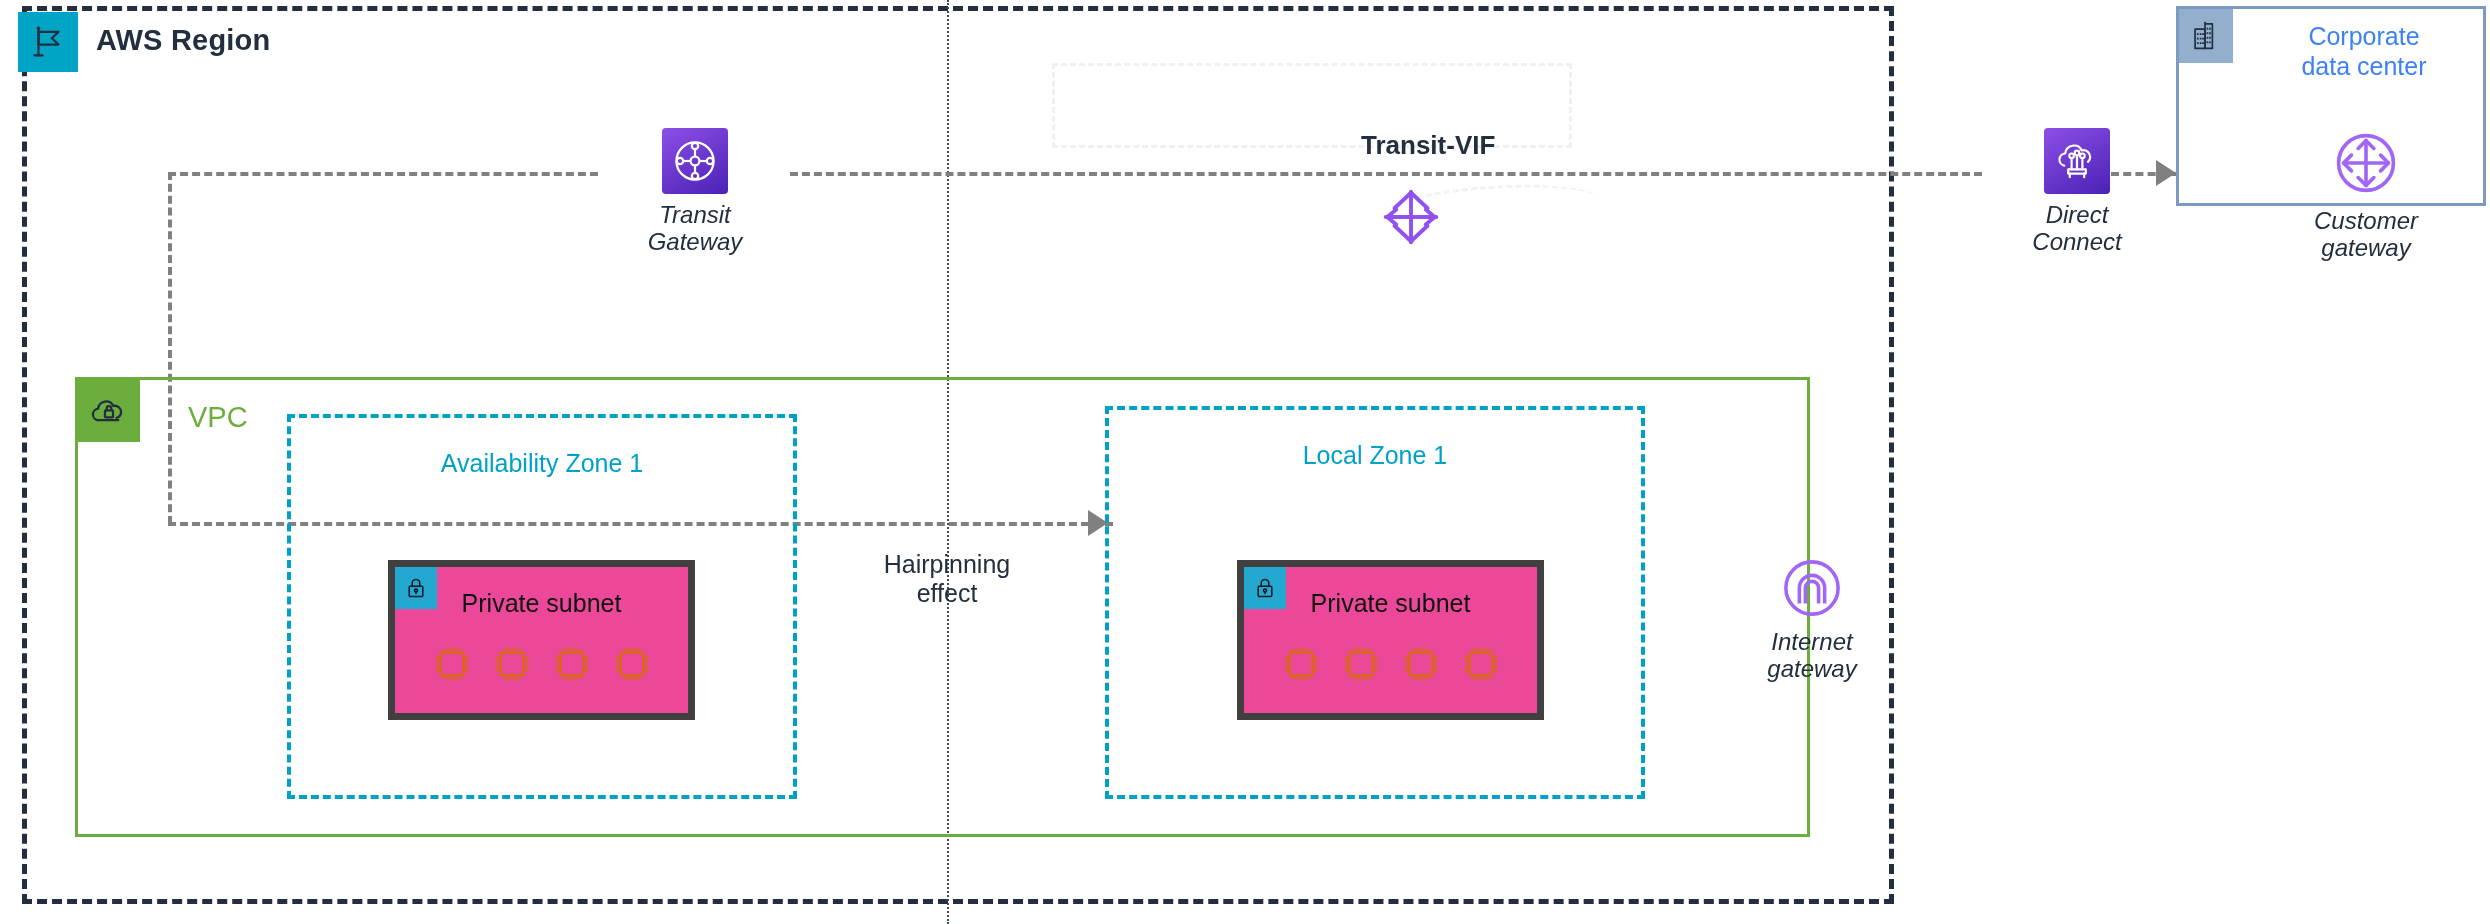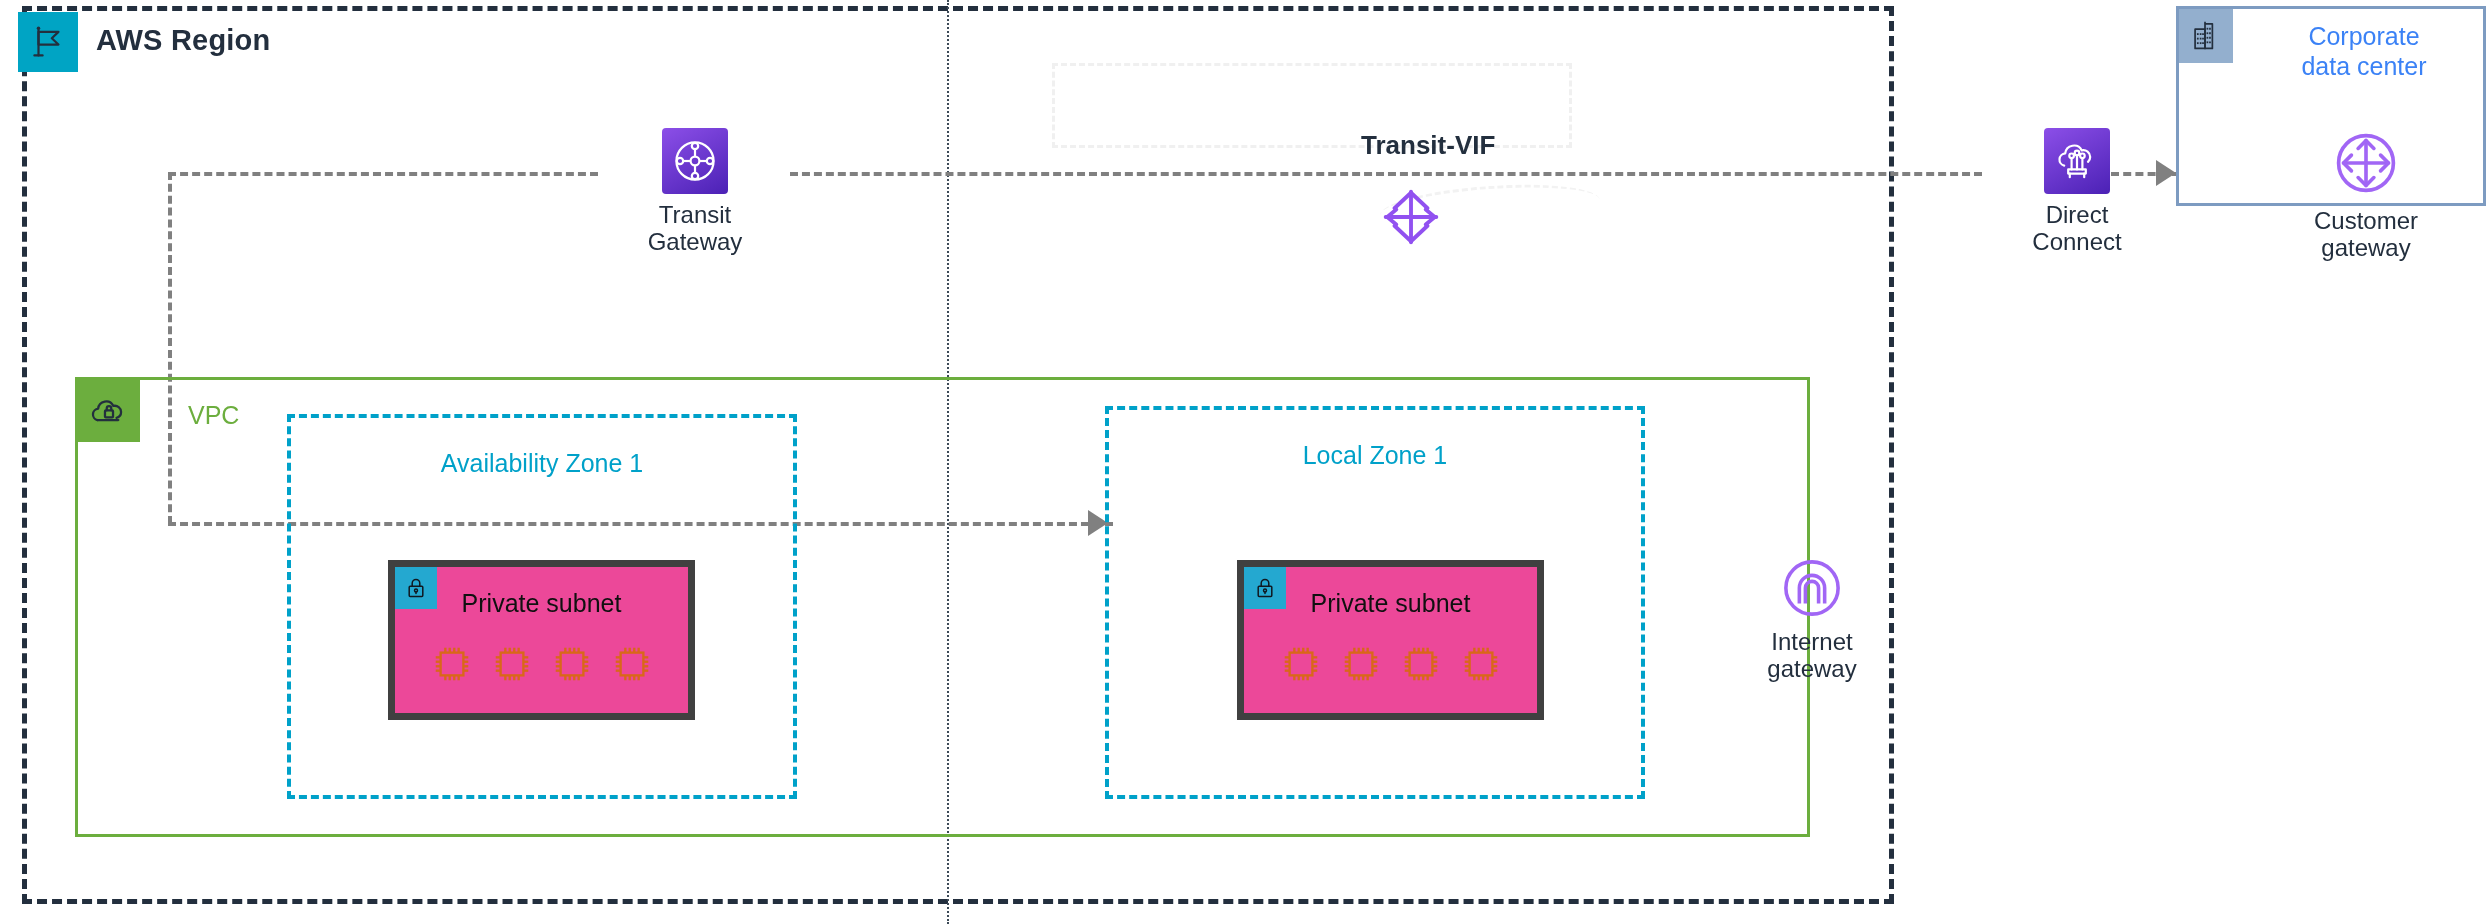--- a/index.html
+++ b/index.html
@@ -65,21 +65,21 @@
     box-sizing:border-box;
   }
   #vpc-badge{
     left:78px; top:380px;
     width:62px; height:62px;
     background:#6CAE3E;
     display:flex;align-items:center;justify-content:center;
   }
   #vpc-label{
     left:188px; top:401px;
-    font-size:25px; color:#6CAE3E;
+    font-size:29px; color:#6CAE3E;
     white-space:nowrap;
   }
 
   
   .zone{
     border:4px dashed #00A1C9;
     box-sizing:border-box;
     background:transparent;
   }
   #az1{ left:287px; top:414px; width:510px; height:385px; }
@@ -110,21 +110,21 @@
     text-align:center;
     font-size:25px; color:#101010;
     white-space:nowrap;
   }
   .chips{
     position:absolute; left:0; right:0; top:76px;
     display:flex; justify-content:center; gap:18px;
   }
 
   
-  .node{ text-align:center; }
+  .node{ text-align:center;font-style:italic; }
   .node-icon{
     width:66px;height:66px;
     margin:0 auto;
     border-radius:4px;
     display:flex;align-items:center;justify-content:center;
     background:linear-gradient(150deg,#8C4FE8 0%,#4B21B5 100%);
   }
   .node-caption{
     margin-top:8px;
     font-size:24px; color:#232F3E; line-height:1.12;
@@ -385,20 +385,22 @@
           <line x1="5.5" y1="13.3" x2="2.7" y2="13.3"></line>
           <line x1="5.5" y1="15.8" x2="2.7" y2="15.8"></line>
         <line x1="18.5" y1="8.2" x2="21.3" y2="8.2"></line>
           <line x1="18.5" y1="10.7" x2="21.3" y2="10.7"></line>
           <line x1="18.5" y1="13.3" x2="21.3" y2="13.3"></line>
           <line x1="18.5" y1="15.8" x2="21.3" y2="15.8"></line>
       </svg>
     </div>
   </div>
 
+  <div class="abs" id="hairpinning">Hairpinning
+effect</div>
 
   <div class="abs zone" id="lz1">
     <div class="zone-title">Local Zone 1</div>
   </div>
 
   <div class="abs subnet" id="subnet-lz1">
     <div class="subnet-badge">
       <svg width="24" height="24" viewBox="0 0 24 24" fill="none" stroke="#101820" stroke-width="1.5" stroke-linecap="round" stroke-linejoin="round">
         <rect x="5.2" y="10.2" width="13.6" height="10.2" rx="1"></rect>
         <path d="M8.2 10.2V7.3a3.8 3.8 0 0 1 7.6 0v2.9"></path>

